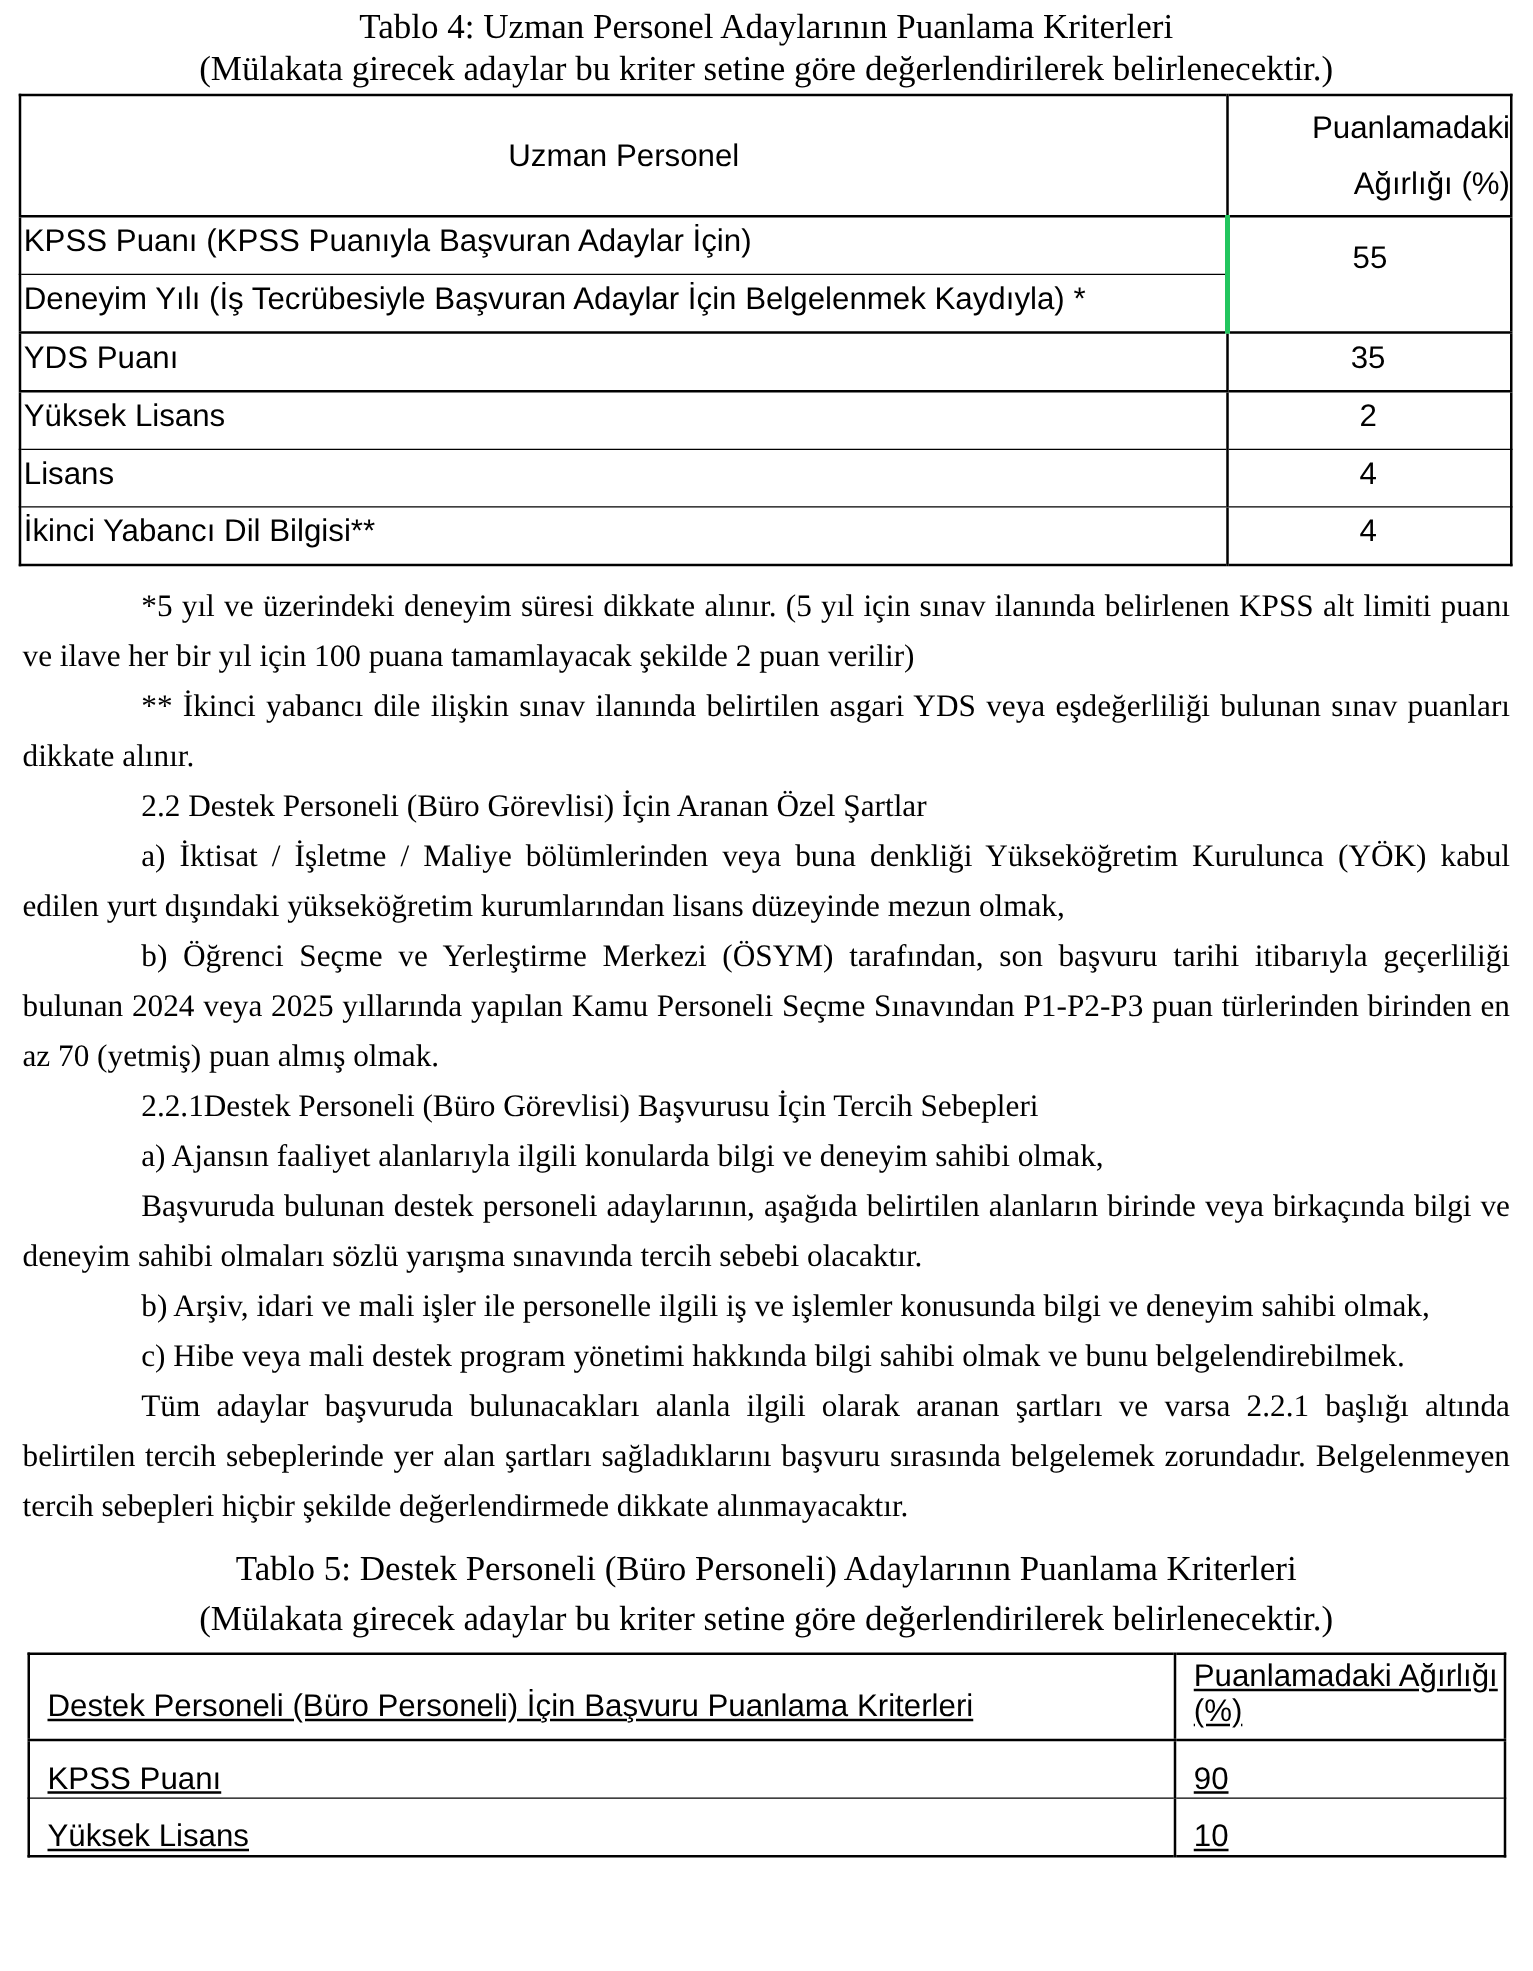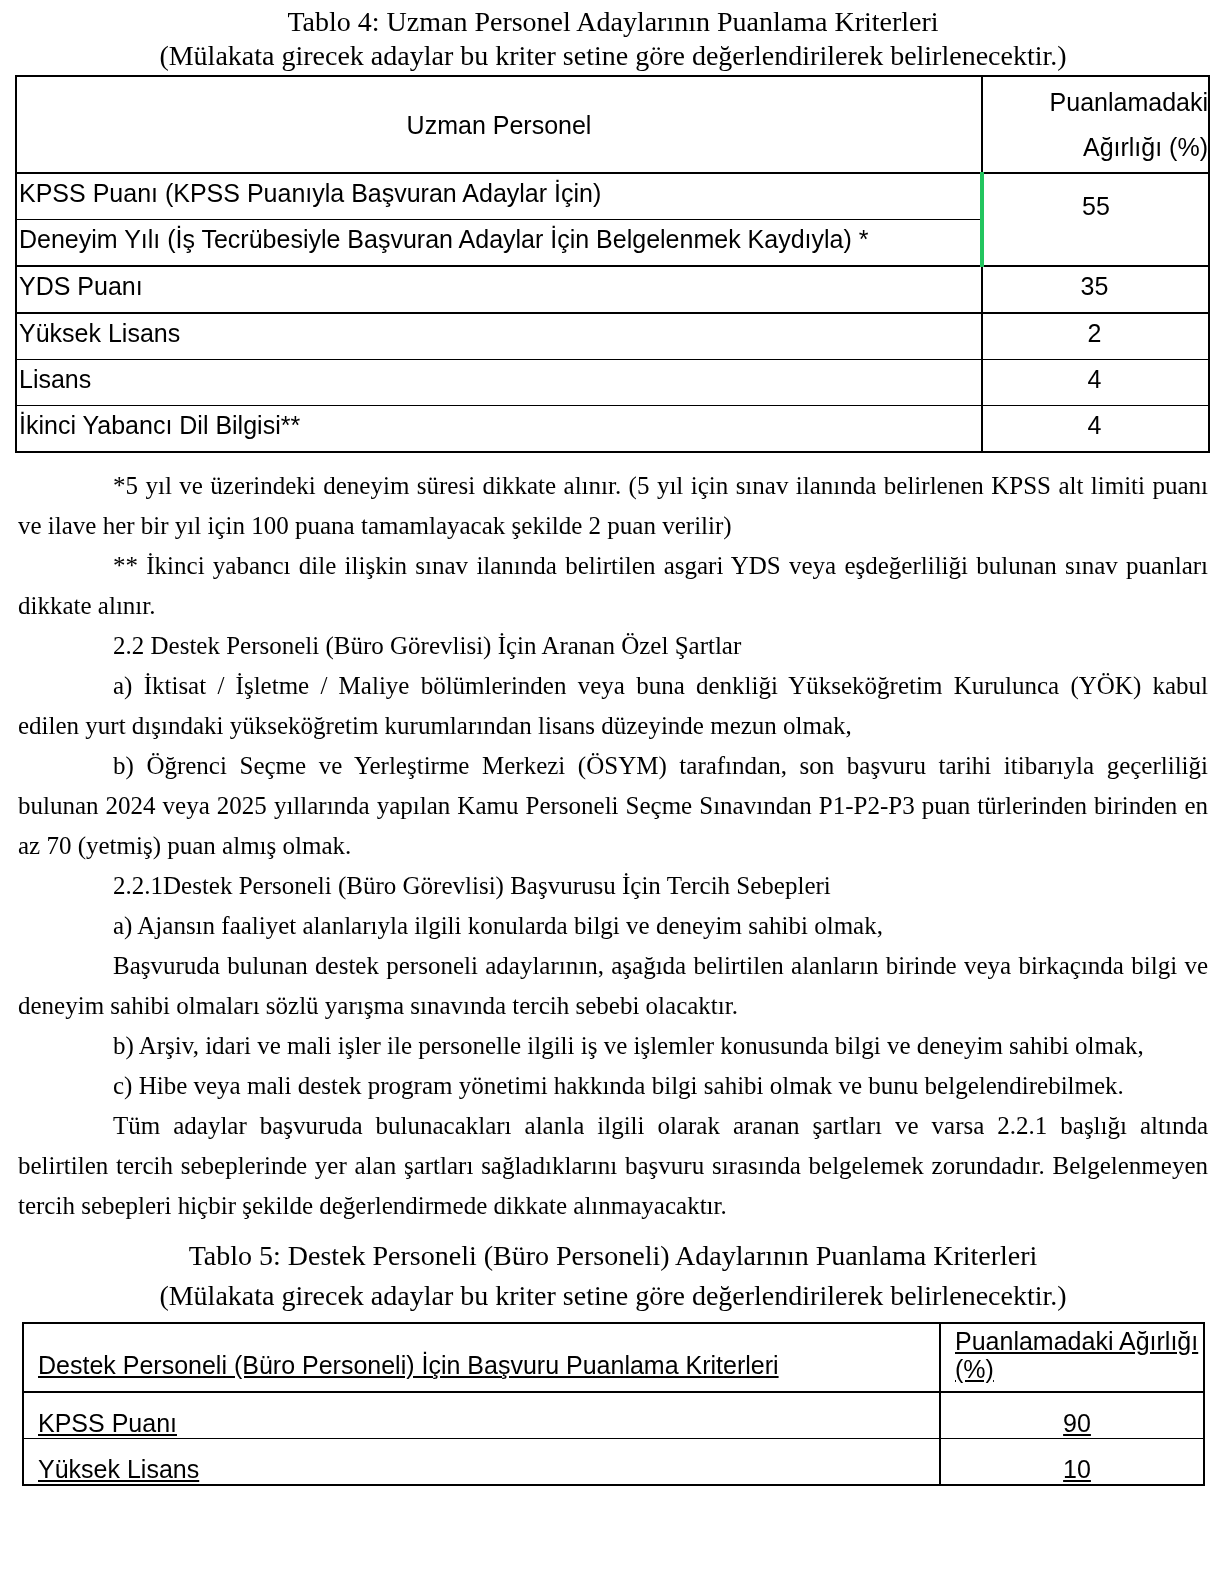--- a/index.html
+++ b/index.html
@@ -84,21 +84,21 @@
   .t5 .hdr1 {
     height: 52px; vertical-align: middle;
     border-bottom: 2px solid #000;
   }
   .t5 .hdr2 {
     height: 52px; vertical-align: top;
     border-bottom: 2px solid #000; border-left: 2px solid #000;
     line-height: 28px; padding-top: 3px; border-radius: 21px;
   }
   .t5 .row td { height: 29px; vertical-align: top; }
-  .t5 .wcell { border-left: 2px solid #000; text-align: center; }
+  .t5 .wcell { border-left: 2px solid #000; }
 </style>
 </head>
 <body>
 
 <div class="page">
 
   <div class="caption">
     <div>Tablo 4: Uzman Personel Adaylarının Puanlama Kriterleri</div>
     <div>(Mülakata girecek adaylar bu kriter setine göre değerlendirilerek belirlenecektir.)</div>
   </div>

